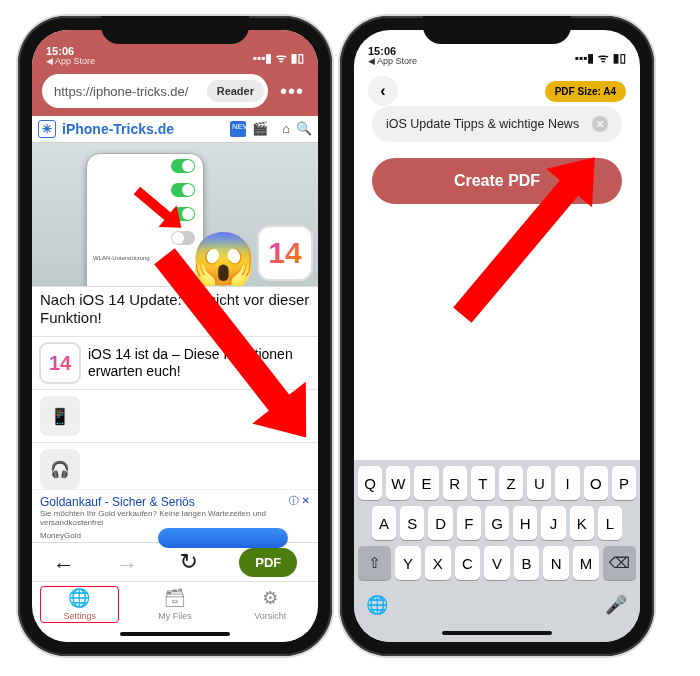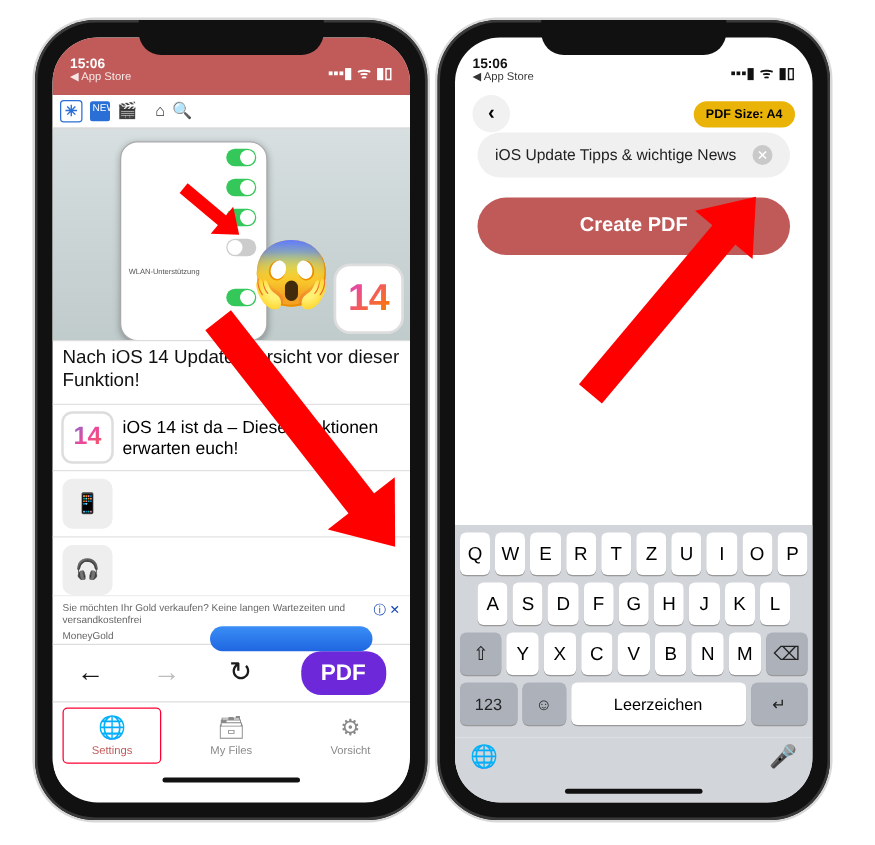--- a/index.html
+++ b/index.html
@@ -1,17 +1,17 @@
 <!DOCTYPE html>
 <html><head>
 <meta charset="utf-8">
 <style>
   * { box-sizing: border-box; margin: 0; padding: 0; font-family: -apple-system, "Helvetica Neue", Arial, sans-serif; }
   body { background: #fff; width: 700px; height: 676px; position: relative; overflow: hidden; }
-  .phones { display: flex; gap: 8px; padding: 16px 28px; }
+  .phones { display: flex; gap: 8px; padding: 16px 18px; }
 
   .phone {
     width: 314px; height: 640px; background: #111; border-radius: 48px;
     padding: 14px; position: relative; box-shadow: 0 0 0 2px #d8d8d8, inset 0 0 0 2px #3a3a3a;
   }
   .screen { width: 100%; height: 100%; background: #fff; border-radius: 36px; overflow: hidden; position: relative; display:flex; flex-direction:column; }
   .notch {
     position: absolute; top: 0; left: 50%; transform: translateX(-50%);
     width: 148px; height: 28px; background: #111; border-radius: 0 0 18px 18px; z-index: 50;
   }
@@ -56,21 +56,21 @@
   .listitem .txt{font-size:14px;line-height:1.2;}
 
   .adbox { padding:5px 8px 2px; font-size:10px; color:#666; position:relative; border-top:1px solid #eee;}
   .adbox .adtitle{color:#1646b3;font-size:12px;}
   .adbox .admark{position:absolute;right:8px;top:4px;color:#1646b3;font-size:10px;}
   .adbox .bluebtn{position:absolute;right:30px;bottom:-6px;width:130px;height:20px;background:linear-gradient(#3a8ef6,#1f66e0);border-radius:11px;}
 
   .navrow { display:flex; justify-content:space-around; align-items:center; height:46px; border-top:1px solid #ddd;}
   .navrow .nbtn{font-size:22px;color:#1a1a1a;}
   .navrow .nbtn.dis{color:#bdbdbd;}
-  .pdfbtn{background:#6d28d9;color:#fff;font-weight:700;font-size:18px;padding:7px 16px;border-radius:16px;}
+  .pdfbtn{background:#4d7c0f;color:#fff;font-weight:700;font-size:13px;padding:7px 16px;border-radius:16px;}
 
   .tabbar { display:flex; border-top:1px solid #ddd; height:54px;}
   .tabbar .tab{flex:1;display:flex;flex-direction:column;align-items:center;justify-content:center;gap:2px;font-size:9px;color:#8a8a8a;}
   .tabbar .tab.active{color:#c05b5a;}
   .tabbar .tab .ic{font-size:18px;}
   .tabbar .tab.active{position:relative;}
   .tabbar .tab.active::before{content:"";position:absolute;inset:4px 8px;border:1.5px solid #f03; border-radius:4px;}
 
   .bigarr1 { position:absolute; left:96px; top:288px; z-index:40; transform:rotate(52deg);}
   .bigarr1 .shaft{width:190px;height:26px;background:#f00;}
@@ -119,24 +119,32 @@
         <div class="left">
           <span>15:06</span>
           <span class="appback">◀ <span>App Store</span></span>
         </div>
         <div class="right">
           <span>▪▪▪▮</span>
           <span>ᯤ</span>
           <span>▮▯</span>
         </div>
       </div>
+      <div class="urlrow">
+        <div class="urlbar">
+          <span class="url">https://iphone-tricks.de/</span>
+          <span class="reader">Reader</span>
+        </div>
+        <span class="dots">•••</span>
+      </div>
     </div>
 
     <div class="sitebar">
       <span class="logo">✳</span>
+      <span class="name">iPhone-Tricks.de</span>
       <span class="ic" style="background:#2a6fd6;color:#fff;font-size:8px;padding:1px 2px;border-radius:2px;">NEW</span>
       <span class="ic">🎬</span>
       <span class="ic">⌂</span>
       <span class="ic">🔍</span>
     </div>
 
     <div class="hero">
       <div class="mini">
         <div class="row">
               <span class="tog"></span>
@@ -172,20 +180,21 @@
     </div>
     <div class="listitem">
       <div class="thumb">📱</div>
     </div>
     <div class="listitem" style="border-bottom:none;padding-bottom:0;">
       <div class="thumb">🎧</div>
     </div>
 
     <div class="adbox">
       <span class="admark">ⓘ ✕</span>
+      <div class="adtitle">Goldankauf - Sicher &amp; Seriös</div>
       <div style="font-size:8px;">Sie möchten Ihr Gold verkaufen? Keine langen Wartezeiten und versandkostenfrei</div>
       <div style="font-size:8px;margin-top:4px;">MoneyGold</div>
       <div class="bluebtn"></div>
     </div>
 
     <div class="navrow">
       <span class="nbtn">←</span>
       <span class="nbtn dis">→</span>
       <span class="nbtn">↻</span>
       <span class="pdfbtn">PDF</span>
@@ -276,26 +285,20 @@
         <div class="key fn">⇧</div>
         <div class="key">Y</div>
         <div class="key">X</div>
         <div class="key">C</div>
         <div class="key">V</div>
         <div class="key">B</div>
         <div class="key">N</div>
         <div class="key">M</div>
         <div class="key fn">⌫</div>
       </div>
-      <div class="krow r4">
-        <div class="key fn" style="flex:1.3">123</div>
-        <div class="key fn" style="flex:1">☺</div>
-        <div class="key space">Leerzeichen</div>
-        <div class="key fn" style="flex:1.3">↵</div>
-      </div>
     </div>
     <div class="kbbar">
       <span>🌐</span>
       <span class="mic">🎤</span>
     </div>
     <div class="homebar"></div>
     </div>
   </div>
 </div>
 

